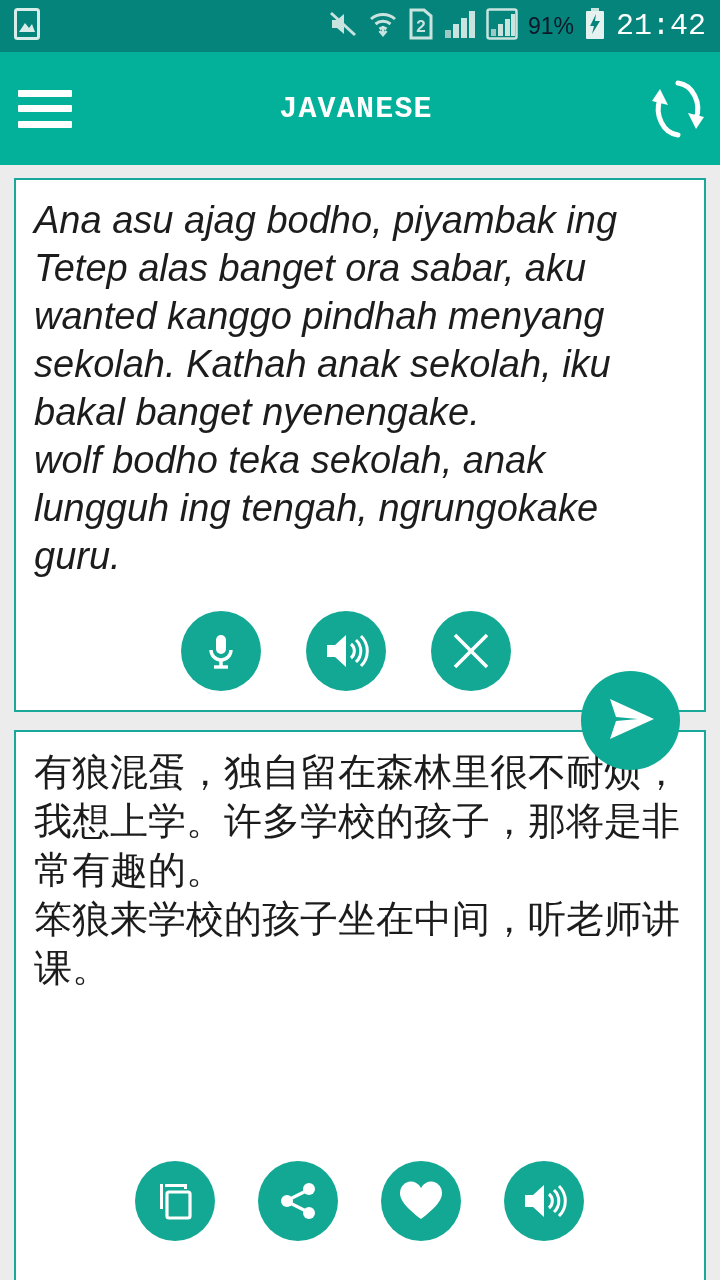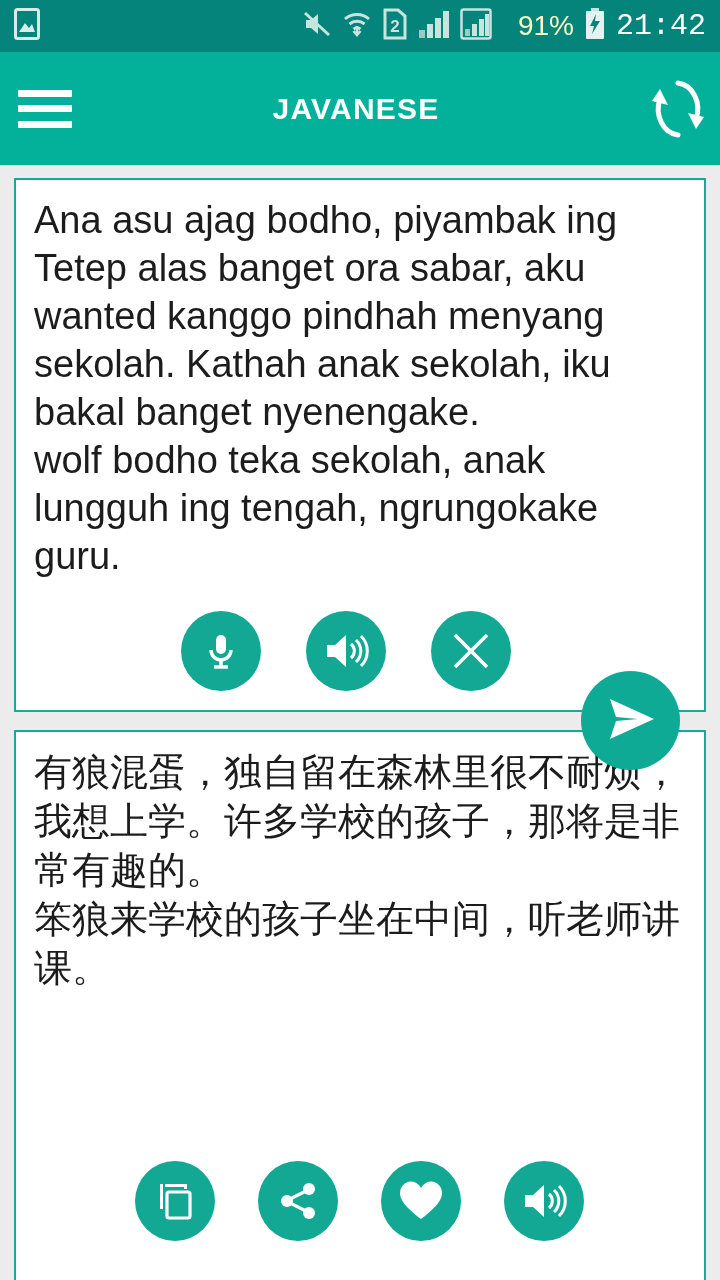--- a/index.html
+++ b/index.html
@@ -17,42 +17,43 @@
     width: 720px; height: 52px;
     background: #04847a;
     display: flex; align-items: center;
     padding: 0 14px;
     color: #d8ece9;
   }
   .sb-left { display: flex; align-items: center; gap: 12px; }
   .sb-right { margin-left: auto; display: flex; align-items: center; gap: 10px; }
   .sb-icon { display: block; }
   .sb-text {
-    font-size: 28px; font-weight: 400; letter-spacing: 0px;
-    color: #fef9c3; line-height: 1; margin-left: 16px;
+    font-size: 23px; font-weight: 400; letter-spacing: 0px;
+    color: #0f172a; line-height: 1;
   }
   .sb-clock { font-size: 30px; color: #ffffff; line-height: 1; font-family: Liberation Mono, monospace; }
 
   
   .toolbar {
     position: absolute; top: 52px; left: 0;
     width: 720px; height: 113px;
     background: #03b09a;
     display: flex; align-items: center;
   }
   .hamburger {
     width: 62px; height: 44px; margin-left: 14px;
     display: flex; flex-direction: column; justify-content: space-between;
     padding: 3px 4px;
   }
   .hamburger i { display: block; height: 7px; background: #ffffff; border-radius: 1px; }
   .lang-label {
     flex: 1 1 0; text-align: center;
     color: #ffffff; font-size: 30px; font-weight: bold;
     letter-spacing: 1.2px;
+    font-family: Liberation Mono, monospace;
   }
   .swap-btn {
     width: 84px; height: 84px;
     display: flex; align-items: center; justify-content: center;
     flex: 0 0 84px;
   }
 
   
   .card {
     position: absolute; left: 14px; width: 692px;
@@ -62,21 +63,21 @@
   #card-source { top: 178px; height: 534px; }
   #card-target { top: 730px; height: 620px; }
 
   .text-area {
     padding: 16px 18px 0 18px;
     font-size: 38px; line-height: 48px;
     color: #1c1c1c;
     white-space: pre-wrap;
     overflow: hidden;
   }
-  #source-text { height: 420px; }
+  #source-text { height: 420px; font-style: italic; }
   #target-text { height: 360px; font-size: 38px; line-height: 49px; }
 
   
   .btn-row { position: absolute; display: flex; }
   #source-actions { left: 181px; top: 611px; gap: 45px; }
   #target-actions { left: 135px; top: 1161px; gap: 43px; }
 
   .fab {
     width: 80px; height: 80px; border-radius: 50%;
     background: #12a894;

